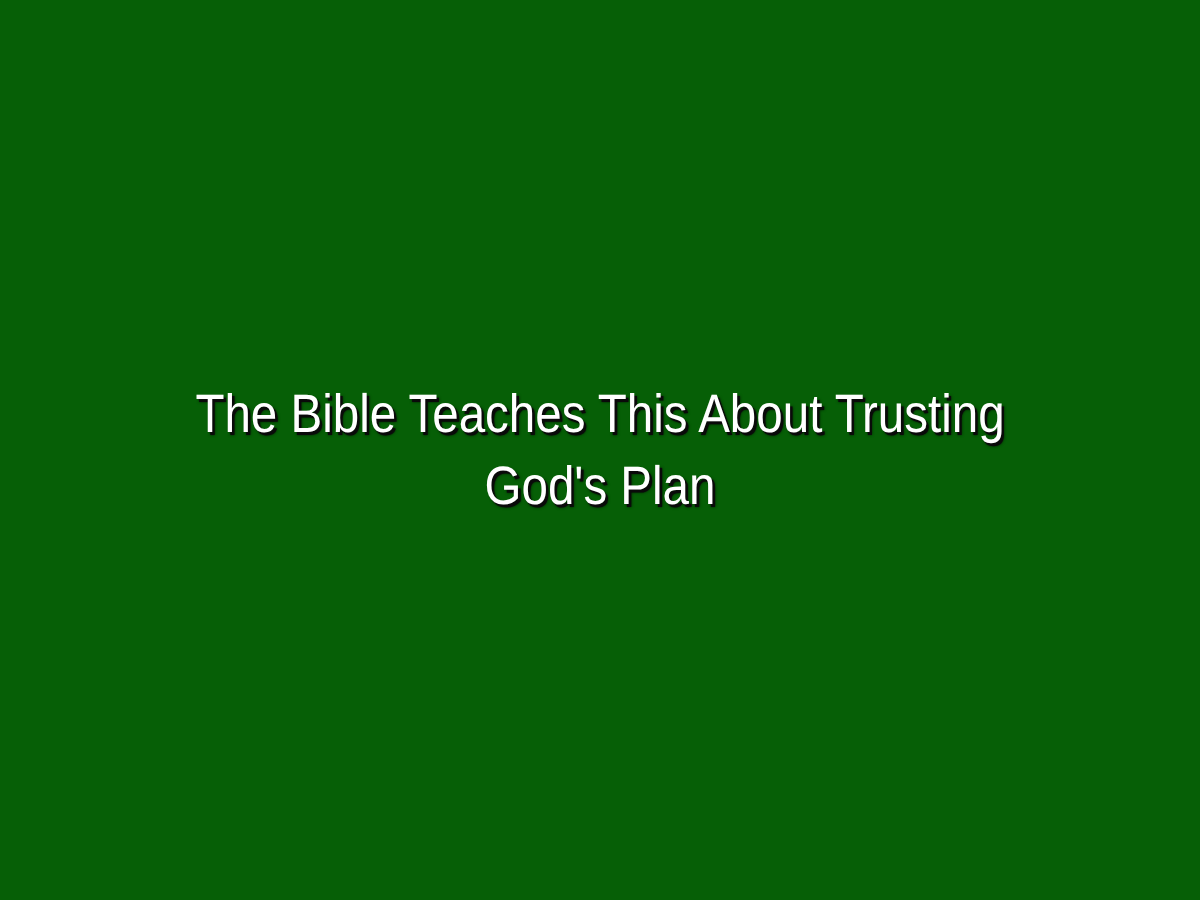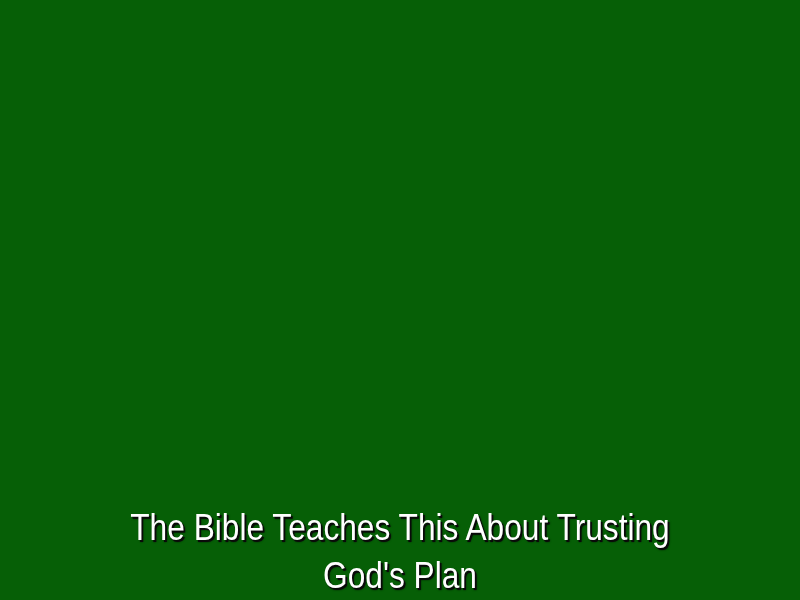--- a/index.html
+++ b/index.html
@@ -14,21 +14,21 @@
     overflow: hidden;
     font-family: "Liberation Sans Narrow", "Liberation Sans", "DejaVu Sans", sans-serif;
   }
 
   .banner {
     position: relative;
     box-sizing: border-box;
     width: 800px;
     height: 600px;
     display: flex;
-    align-items: flex-end;
+    align-items: center;
     justify-content: center;
     background-color: #065f06;
   }
 
   .title-block {
     width: 700px;
     margin: 0;
     padding: 0;
     text-align: center;
   }

